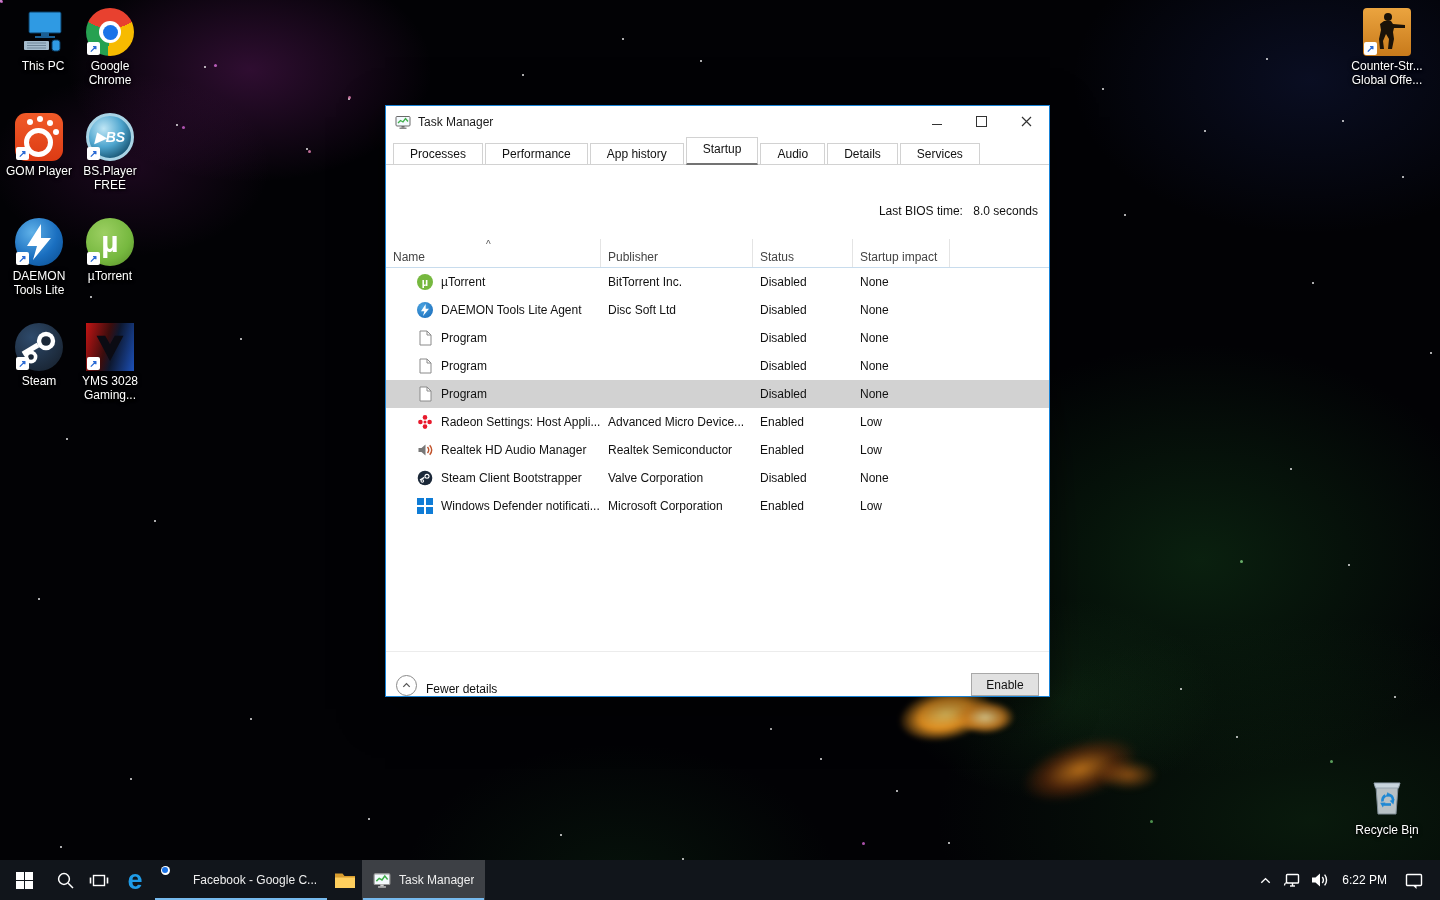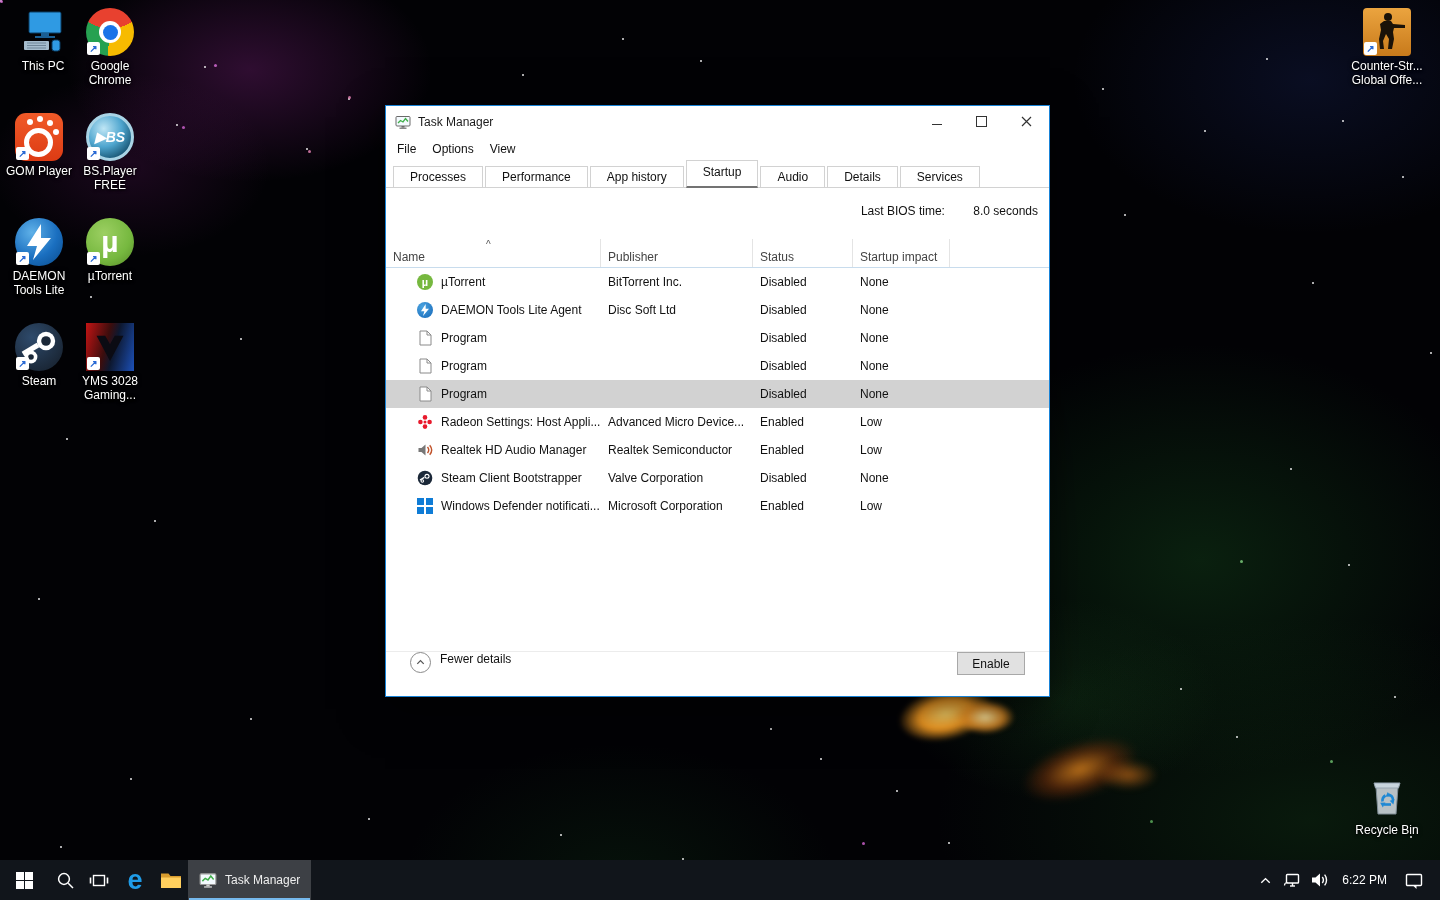--- a/index.html
+++ b/index.html
@@ -79,21 +79,21 @@
   .win-btn{width:45px;display:flex;align-items:center;justify-content:center}
   .gl-min{width:10px;border-top:1px solid #333;margin-top:6px}
   .gl-max{width:9px;height:9px;border:1px solid #333}
   .menubar{height:23px;display:flex;align-items:center;padding-left:3px}
   .menu-item{padding:0 8px}
   .tabbar{display:flex;align-items:flex-end;height:27px;padding-left:7px;border-bottom:1px solid #d2d2d2;position:relative}
   .tab{height:20px;line-height:20px;padding:0 16px;background:#fff;border:1px solid #d2d2d2;border-bottom:0;
      margin-right:2px;position:relative;white-space:nowrap}
   .tab.active{height:25px;line-height:23px;margin-bottom:-1px;border-bottom:2px solid #737373;z-index:2}
   .bios{position:absolute;top:98px;right:11px}
-  .bios .val{margin-left:25px}
+  .bios .val{margin-left:7px}
   .grid-header{position:absolute;top:133px;left:0;right:0;height:29px;border-bottom:1px solid #c8dced;
      display:flex;color:#444;box-sizing:border-box}
   .gh{box-sizing:border-box;border-right:1px solid #e4e4e4;padding:11px 0 0 7px;position:relative;overflow:hidden}
   .gh-name{width:215px}.gh-pub{width:152px}.gh-status{width:100px}.gh-impact{width:97px}
   .gh-rest{flex:1;border-right:0}
   .sort-caret{position:absolute;left:100px;top:0;font-size:10px;color:#555}
   .grid-rows{position:absolute;top:162px;left:0;right:0}
   .trow{height:28px;display:flex;align-items:center;white-space:nowrap}
   .trow.selected{background:#d2d2d2}
   .c-name{width:215px;box-sizing:border-box;padding-left:31px;display:flex;align-items:center;overflow:hidden}
@@ -101,21 +101,21 @@
   .c-pub{width:152px;box-sizing:border-box;padding-left:7px;overflow:hidden}
   .c-status{width:100px;box-sizing:border-box;padding-left:7px}
   .c-impact{width:97px;box-sizing:border-box;padding-left:7px}
   .ric{width:16px;height:16px;border-radius:50%;display:flex;align-items:center;justify-content:center;box-sizing:border-box}
   .ric-ut{background:#76b83f;color:#fff;font-size:11px;font-weight:bold}
   .ric-daemon{background:radial-gradient(circle at 35% 30%,#4aa3e0,#1668b8)}
   .ric-defender{width:16px;height:16px;border-radius:0;
      background:linear-gradient(#fff,#fff) 7px 0/2px 16px no-repeat,
                 linear-gradient(#fff,#fff) 0 7px/16px 2px no-repeat,#0f7cd6}
   .footer{position:absolute;left:0;right:0;bottom:0;height:45px;border-top:1px solid #ececec;
-     display:flex;align-items:flex-start;padding:0 24px;box-sizing:border-box}
+     display:flex;align-items:flex-end;padding:0 10px;box-sizing:border-box}
   .chev-circle{width:19px;height:19px;border:1px solid #8a8a8a;border-radius:50%;
      display:flex;align-items:center;justify-content:center;margin-right:9px}
   .enable-btn{margin-left:auto;width:68px;height:23px;background:#e1e1e1;border:1px solid #a8a8a8;
      display:flex;align-items:center;justify-content:center;box-sizing:border-box;cursor:default}
 
   
   .taskbar{position:absolute;left:0;bottom:0;width:1440px;height:40px;background:#11151b;
      display:flex;align-items:stretch;z-index:20;color:#eee;font-size:12px}
   .tb-btn{display:flex;align-items:center;justify-content:center}
   .tb-start{width:48px}
@@ -309,25 +309,20 @@
           <span class="gl-max"></span>
         </div>
       <div class="win-btn">
         <svg width="11" height="11" viewBox="0 0 11 11">
           <path d="M1 1 L10 10 M10 1 L1 10" stroke="#333" stroke-width="1.2"></path>
         </svg>
       </div>
     </div>
   </div>
 
-  <div class="menubar">
-    <span class="menu-item">File</span>
-    <span class="menu-item">Options</span>
-    <span class="menu-item">View</span>
-  </div>
 
   <div class="tabbar">
     <span class="tab">Processes</span>
     <span class="tab">Performance</span>
     <span class="tab">App history</span>
     <span class="tab active">Startup</span>
     <span class="tab">Audio</span>
     <span class="tab">Details</span>
     <span class="tab">Services</span>
   </div>
@@ -525,20 +520,25 @@
     <svg width="20" height="19" viewBox="0 0 20 19">
       <rect x="4.5" y="4.5" width="11" height="10" stroke="#fff" fill="none" stroke-width="1.4"></rect>
       <path d="M1.5 6.5 v6 M18.5 6.5 v6" stroke="#fff" stroke-width="1.6"></path>
     </svg>
   </div>
 
   <div class="tb-btn tb-edge">
     <span>e</span>
   </div>
 
+  <div class="tb-app">
+    <span class="chrome20"><span class="ball chromeball"></span></span>
+    <span class="lbl">Facebook - Google C...</span>
+    <span class="tb-underline"></span>
+  </div>
 
   <div class="tb-btn tb-ic">
     <svg width="22" height="19" viewBox="0 0 22 19">
       <path d="M1 2.5 h7.5 l2 2.5 h10.5 v12 h-20 z" fill="#d89c2e"></path>
       <path d="M1 6.5 h20 v10.5 h-20 z" fill="#ffcf5e"></path>
     </svg>
   </div>
 
   <div class="tb-app tb-active">
     <svg width="18" height="18" viewBox="0 0 16 16">

